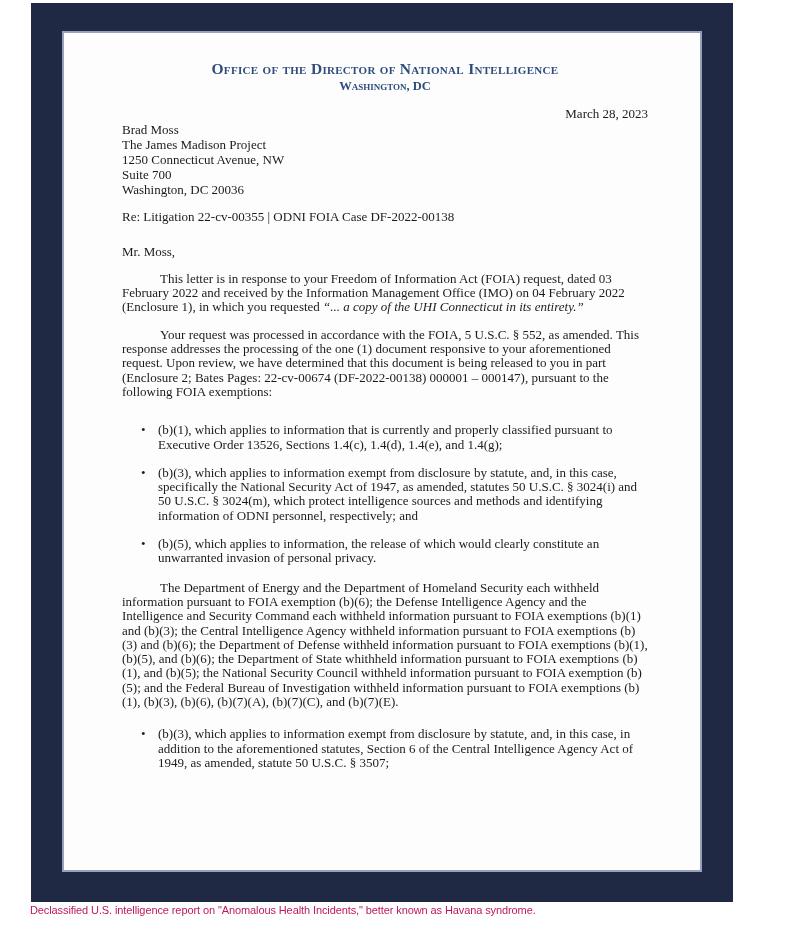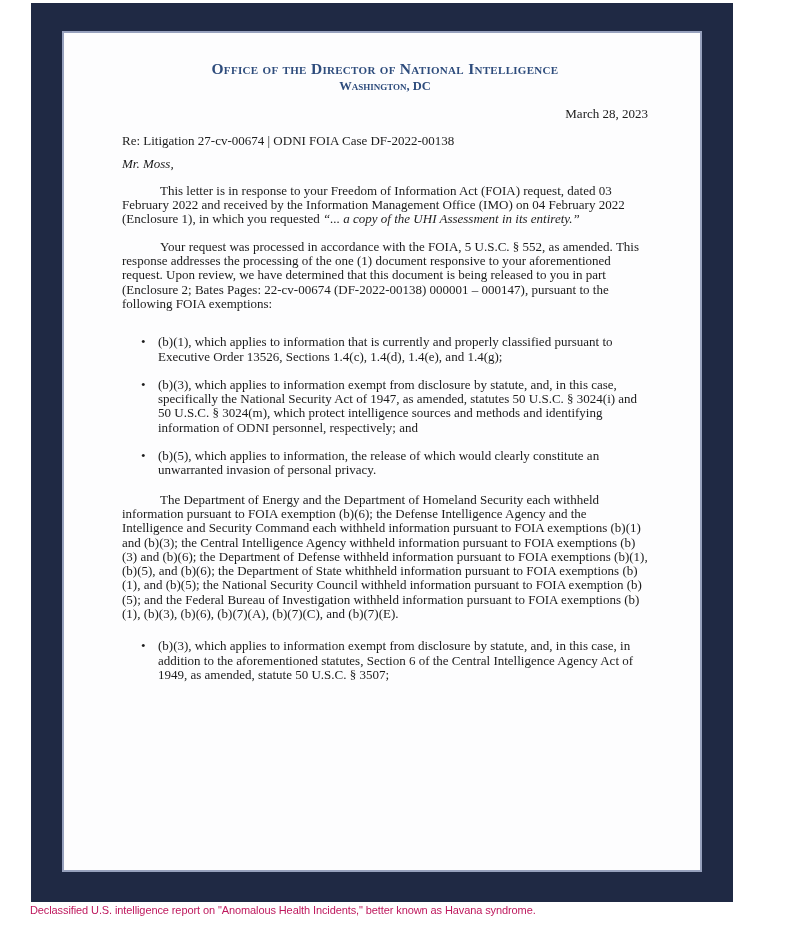--- a/index.html
+++ b/index.html
@@ -48,21 +48,21 @@
     font-size: 12.5px; line-height: 15px;
     margin-top: 1px;
     font-weight: 700;
   }
 
   .date-line { text-align: right; margin-top: 13px; }
 
   .address-block { margin-top: 1px; line-height: 15px; }
 
   .re-line { margin-top: 13px; }
-  .salutation { margin-top: 8px; font-style: italic; }
+  .salutation { margin-top: 20px; }
 
   p.body-para { margin: 13px 0 0 0; text-indent: 38px; }
 
   ul.exemption-list {
     list-style: none;
     margin: 24px 0 0 0; padding: 0;
   }
   ul.exemption-list li {
     position: relative;
     padding-left: 36px;
@@ -99,26 +99,33 @@
     <div class="letter-page">
       <div class="page-inner">
 
         <div class="letterhead">
           <div class="letterhead-line1">Office of the Director of National Intelligence</div>
           <div class="letterhead-line2">Washington, DC</div>
         </div>
 
         <div class="date-line">March 28, 2023</div>
 
+        <div class="address-block">
+          <div>Brad Moss</div>
+          <div>The James Madison Project</div>
+          <div>1250 Connecticut Avenue, NW</div>
+          <div>Suite 700</div>
+          <div>Washington, DC 20036</div>
+        </div>
 
-        <div class="re-line">Re: Litigation 27-cv-00674 | ODNI FOIA Case DF-2022-00138</div>
+        <div class="re-line">Re: Litigation 22-cv-00355 | ODNI FOIA Case DF-2022-00138</div>
 
         <div class="salutation">Mr. Moss,</div>
 
-        <p class="body-para"><span>This letter is in response to your Freedom of Information Act (FOIA) request, dated 03 February 2022 and received by the Information Management Office (IMO) on 04 February 2022 (Enclosure 1), in which you requested </span><span class="quote-italic">“... a copy of the UHI Assessment in its entirety.”</span></p>
+        <p class="body-para"><span>This letter is in response to your Freedom of Information Act (FOIA) request, dated 03 February 2022 and received by the Information Management Office (IMO) on 04 February 2022 (Enclosure 1), in which you requested </span><span class="quote-italic">“... a copy of the UHI Connecticut in its entirety.”</span></p>
 
         <p class="body-para">Your request was processed in accordance with the FOIA, 5 U.S.C. § 552, as amended.  This response addresses the processing of the one (1) document responsive to your aforementioned request. Upon review, we have determined that this document is being released to you in part (Enclosure 2; Bates Pages: 22-cv-00674 (DF-2022-00138) 000001 – 000147), pursuant to the following FOIA exemptions:</p>
 
         <ul class="exemption-list">
           <li>(b)(1), which applies to information that is currently and properly classified pursuant to Executive Order 13526, Sections 1.4(c), 1.4(d), 1.4(e), and 1.4(g);</li>
           <li>(b)(3), which applies to information exempt from disclosure by statute, and, in this case, specifically the National Security Act of 1947, as amended, statutes 50 U.S.C. § 3024(i) and 50 U.S.C. § 3024(m), which protect intelligence sources and methods and identifying information of ODNI personnel, respectively; and</li>
           <li>(b)(5), which applies to information, the release of which would clearly constitute an unwarranted invasion of personal privacy.</li>
         </ul>
 
         <p class="body-para after-list">The Department of Energy and the Department of Homeland Security each withheld information pursuant to FOIA exemption (b)(6); the Defense Intelligence Agency and the Intelligence and Security Command each withheld information pursuant to FOIA exemptions (b)(1) and (b)(3); the Central Intelligence Agency withheld information pursuant to FOIA exemptions (b)(3) and (b)(6); the Department of Defense withheld information pursuant to FOIA exemptions (b)(1), (b)(5), and (b)(6); the Department of State whithheld information pursuant to FOIA exemptions (b)(1), and (b)(5); the National Security Council withheld information pursuant to FOIA exemption (b)(5); and the Federal Bureau of Investigation withheld information pursuant to FOIA exemptions (b)(1), (b)(3), (b)(6), (b)(7)(A), (b)(7)(C), and (b)(7)(E).</p>

